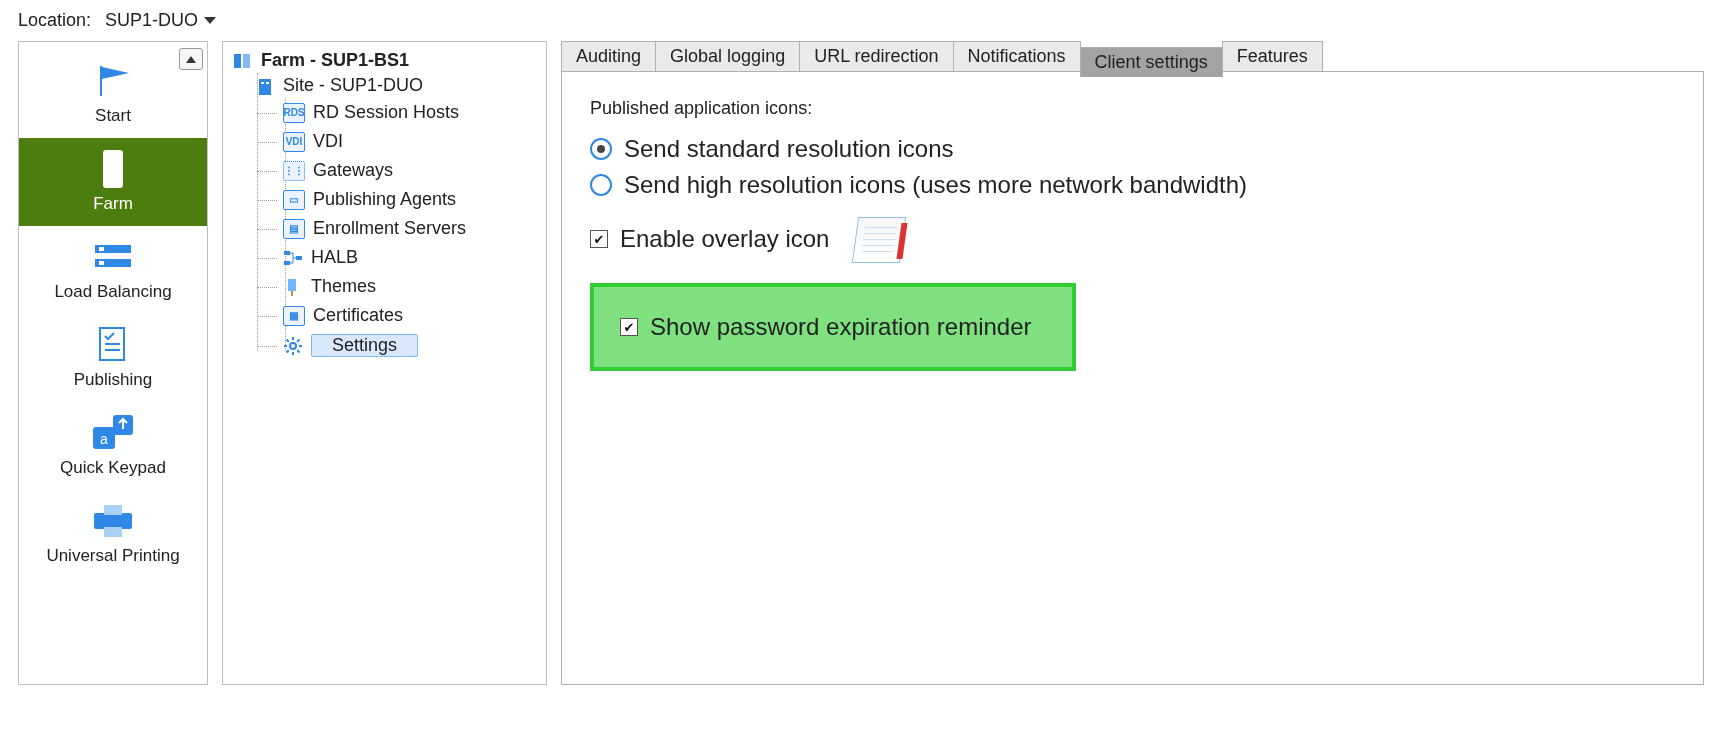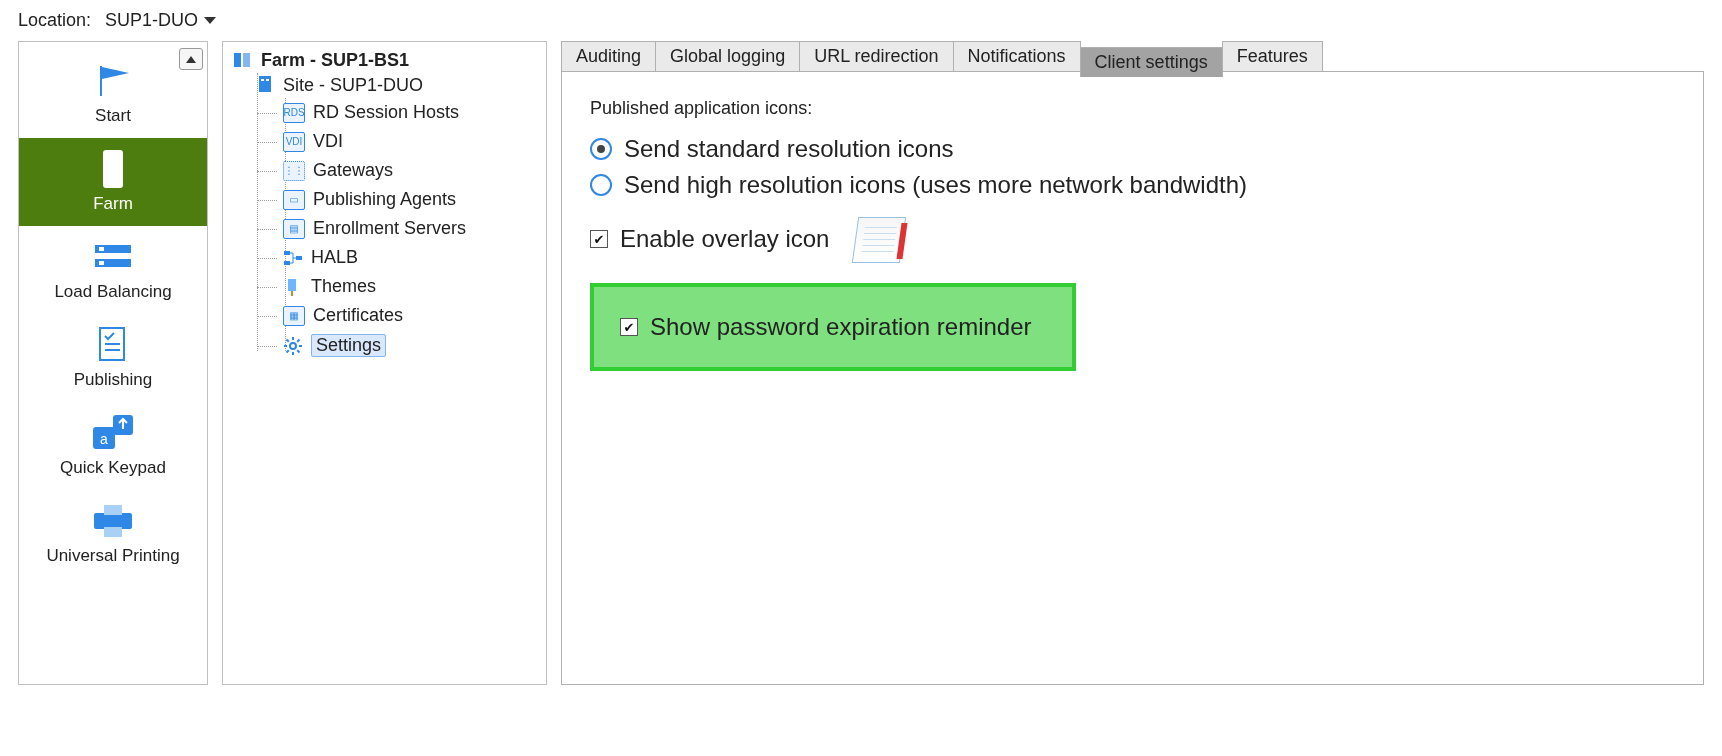--- a/index.html
+++ b/index.html
@@ -11,28 +11,28 @@
   .navstrip{border:1px solid #bfbfbf;width:190px;box-sizing:border-box;display:flex;flex-direction:column;align-items:center;padding-top:8px;position:relative}
   .nav-scroll-up{position:absolute;right:4px;top:6px;width:22px;height:20px;border:1px solid #999;border-radius:3px;display:flex;justify-content:center;align-items:center;cursor:pointer;background:#f6f6f6}
   .nav-scroll-up .ar{width:0;height:0;border-left:5px solid transparent;border-right:5px solid transparent;border-bottom:7px solid #333}
   .nav-item{width:100%;display:flex;flex-direction:column;align-items:center;gap:6px;padding:12px 0;cursor:pointer}
   .nav-item.selected{background:#4d7c0f;color:#fff}
   .nav-item.selected svg *{stroke:#fff;fill:#fff}
   .nav-item .label{font-size:17px}
   .icon-holder{height:38px;display:flex;align-items:center;justify-content:center}
   
   .treepane{border:1px solid #bfbfbf;width:325px;box-sizing:border-box;padding:6px 6px;font-size:18px}
-  .tree-row{display:flex;align-items:flex-start;gap:8px;padding:2px 2px;cursor:pointer;white-space:nowrap}
+  .tree-row{display:flex;align-items:flex-end;gap:8px;padding:2px 2px;cursor:pointer;white-space:nowrap}
   .tree-row.root{font-weight:700}
   .tree-children{margin-left:24px;position:relative}
   .tree-children:before{content:"";position:absolute;left:4px;top:0;bottom:10px;border-left:1px dotted #9e9e9e}
   .tree-deep{margin-left:28px;position:relative}
   .tree-deep:before{content:"";position:absolute;left:4px;top:0;bottom:10px;border-left:1px dotted #9e9e9e}
   .tree-leaf{display:flex;align-items:center;gap:8px;padding:4px 2px;cursor:pointer;position:relative}
-  .tree-leaf.sel .lbl{background:#d9e8fb;border:1px solid #7fb5f0;border-radius:2px;padding:0 4px}
+  .tree-leaf.sel .lbl{background:#d9e8fb;border:1px solid #7fb5f0;border-radius:2px;padding:0 20px}
   .tree-leaf:before{content:"";position:absolute;left:-24px;top:50%;width:20px;border-top:1px dotted #9e9e9e}
   
   .contentpane{flex:1}
   .tabbar{display:flex;border-bottom:1px solid #b0b0b0}
   .tab{border:1px solid #b0b0b0;border-bottom:none;background:#eaeaea;padding:4px 14px;margin-right:-1px;cursor:pointer;font-size:18px}
   .tab.active{background:#a3a3a3;position:relative;top:6px}
   .tabbody{border:1px solid #b0b0b0;border-top:none;padding:26px 28px;min-height:560px}
   .section-title{margin-bottom:16px;font-size:18px}
   .radio-row,.check-row{display:flex;align-items:center;gap:12px;margin:8px 0;font-size:24px}
   .radio{width:18px;height:18px;border:2px solid #2f88e5;border-radius:50%;display:inline-flex;justify-content:center;align-items:center}
@@ -40,21 +40,21 @@
   .chk{width:16px;height:16px;border:1px solid #555;display:inline-flex;justify-content:center;align-items:center;background:#fff}
   .chk.checked:after{content:"✔";font-size:13px;line-height:1;color:#111}
   .overlay-wrap{display:flex;align-items:center;gap:24px;margin-top:14px}
   .notepad-icn{width:56px;height:52px;position:relative}
   .notepad-icn .page{position:absolute;inset:4px 6px 2px 2px;background:linear-gradient(#f6f6f6,#fff);border:1px solid #96c0e0;transform:skewX(-8deg)}
   .notepad-icn .lines{position:absolute;left:10px;right:14px;top:14px;bottom:10px;background:repeating-linear-gradient(#c9dff0 0 1px,transparent 1px 6px);transform:skewX(-8deg)}
   .notepad-icn .strip{position:absolute;right:4px;top:10px;width:6px;height:36px;background:#d33;transform:skewX(-8deg)}
   .highlight-box{border:4px solid #32cd32;display:inline-block;background:#7fe07f;padding:10px 24px 10px 10px;margin-top:18px}
   .highlight-box .chk{background:#fff}
   
-  .ti{width:20px;height:18px;display:inline-flex;justify-content:center;align-items:center;font-size:10px;font-weight:400;color:#2f88e5;border:1px solid #2f88e5;border-radius:2px;background:#eaf3ff}
+  .ti{width:20px;height:18px;display:inline-flex;justify-content:center;align-items:center;font-size:10px;font-weight:700;color:#2f88e5;border:1px solid #2f88e5;border-radius:2px;background:#eaf3ff}
 </style>
 </head>
 <body>
 
 <div class="location-bar">
   <span>Location:</span>
   <span class="location-value">
     <span>SUP1-DUO</span>
     <span class="dropdown-caret"></span>
   </span>

